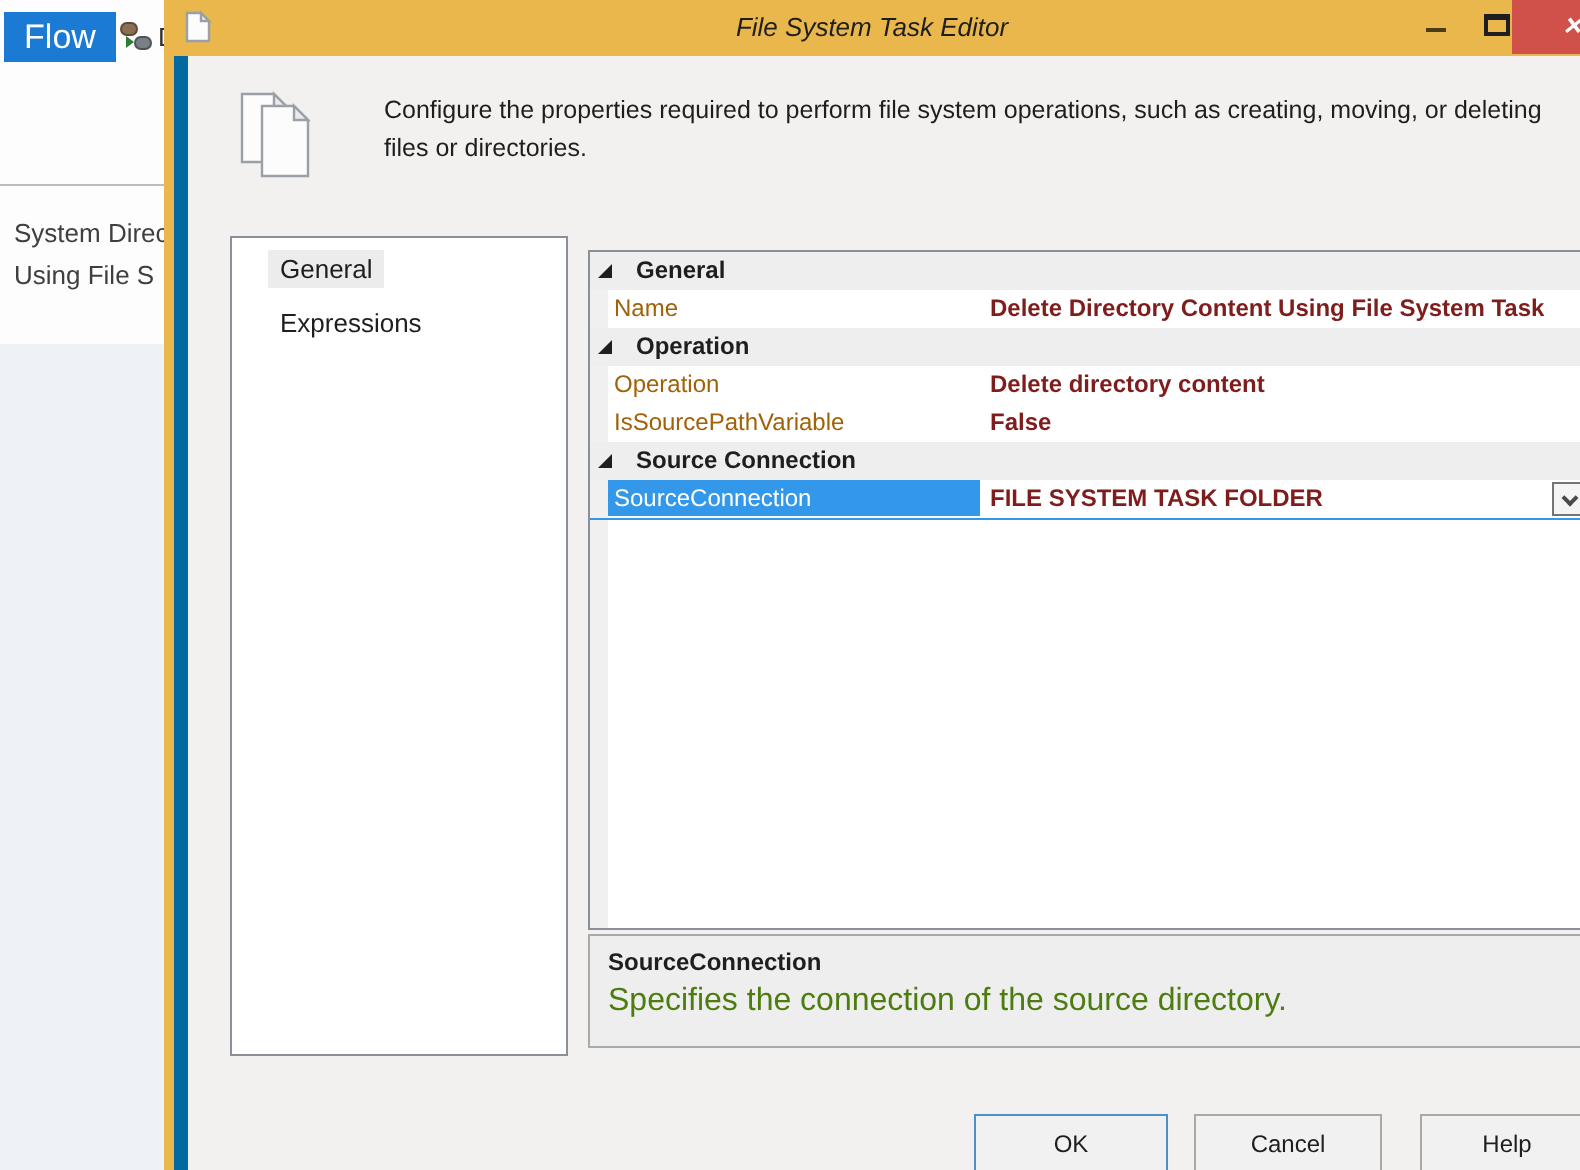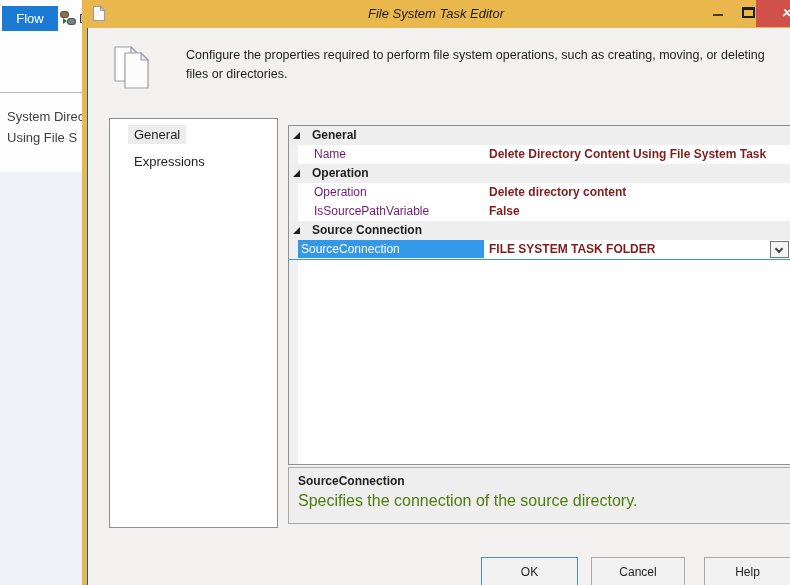--- a/index.html
+++ b/index.html
@@ -5,61 +5,61 @@
   * { margin:0; padding:0; box-sizing:border-box; }
   html,body { width:790px; height:585px; }
   body { font-family:"Liberation Sans", sans-serif; background:#fff; overflow:hidden; }
   #stage { position:relative; width:790px; height:585px; overflow:hidden; background:#fff; }
 
   
   .designer-card { position:absolute; left:0; top:0; width:83px; height:172px; background:#fdfdfd; }
   .designer-line { position:absolute; left:0; top:92px; width:83px; height:1px; background:#b9bec4; }
   .designer-lower { position:absolute; left:0; top:172px; width:83px; height:413px; background:#eef1f5; }
   .task-label { position:absolute; left:7px; top:106px; width:80px; font-size:13px; color:#3f3f3f; line-height:21px; white-space:nowrap; overflow:hidden; }
-  .tab-flow { position:absolute; left:2px; top:6px; width:56px; height:25px; background:var(--tab-active); color:#fff; font-size:13px; text-align:center; line-height:25px; }
+  .tab-flow { position:absolute; left:2px; top:6px; width:56px; height:25px; background:var(--tab-active); color:#fff; font-size:17px; text-align:center; line-height:25px; }
   .df-icon { position:absolute; left:60px; top:10px; width:17px; height:17px; }
   .cyl { position:absolute; width:9px; height:7px; background:#8a6f52; border-radius:45%/60%; border:1px solid #5f4a33; }
   .cyl.c1 { left:0; top:1px; } .cyl.c2 { left:7px; top:8px; background:#7a7f85; border-color:#4e5359; }
   .df-arrow { position:absolute; left:3px; top:8px; width:0; height:0; border-left:4px solid #2e7d32; border-top:3px solid transparent; border-bottom:3px solid transparent; }
   .tab-data-partial { position:absolute; left:79px; top:11px; font-size:13px; color:#333; }
 
   
   .dialog { position:absolute; left:82px; top:0; width:708px; height:585px; background:var(--titlebar); }
   .titlebar { position:absolute; left:0; top:0; width:708px; height:28px; background:var(--titlebar);font-style:italic; }
   .title-doc-icon { position:absolute; left:10px; top:5px; }
   .title-text { position:absolute; left:0; top:0; width:708px; height:28px; text-align:center; font-size:13px; color:#1e1e1e; line-height:27px; }
   .wbtn { position:absolute; top:0; height:27px; }
   .btn-min { left:622px; width:28px; } 
   .btn-min .glyph { position:absolute; left:9px; top:14px; width:10px; height:2px; background:#4a3c14; }
   .btn-max { left:652px; width:28px; }
   .btn-max .glyph { position:absolute; left:8px; top:7px; width:13px; height:11px; border:2px solid #1e1e1e; border-top-width:3px; background:transparent; }
   .btn-close { left:674px; width:34px; background:var(--close-btn); }
   .btn-close .glyph { position:absolute; left:25px; top:6px; color:#fff; font-size:12px; font-weight:bold; }
 
-  .dialog-body { position:absolute; left:5px; top:28px; width:703px; height:557px; background:#f2f1f0; overflow:hidden; border-left:1px solid #0369a1;padding-left:39px; }
+  .dialog-body { position:absolute; left:5px; top:28px; width:703px; height:557px; background:#f2f1f0; overflow:hidden; border-left:7px solid #0369a1;padding-left:39px; }
 
   
   .hdr-icon { position:absolute; left:24px; top:16px; }
   .hdr-desc { position:absolute; left:98px; top:18px; width:582px; font-size:12.5px; color:#1e1e1e; line-height:19px; }
 
   
   .nav-panel { position:absolute; left:21px; top:90px; width:169px; height:410px; background:#fff; border:1px solid #8a8f98; }
   .nav-item { margin:6px 0 0 18px; padding:2px 6px; font-size:13px; color:#1e1e1e; display:inline-block; clear:both; float:left; }
   .nav-item.selected { background:#ececec; }
   .nav-item + .nav-item { margin-top:8px; }
 
   
   .prop-grid { position:absolute; left:200px; top:97px; width:503px; height:340px; background:#fff; border:1px solid #8a8f98; border-right:none; overflow:hidden; }
   .indent-strip { position:absolute; left:0; top:0; width:9px; height:100%; background:#f0f0f0; }
   .grid-rows { position:absolute; left:0; top:0; width:100%; }
   .grow { position:relative; width:100%; height:19px; font-size:12px; line-height:18px; }
   .grow.category { background:#eeeeee; font-weight:bold; color:#1e1e1e; }
   .grow.category .tri { position:absolute; left:4px; top:6px; width:0; height:0; border-left:7px solid transparent; border-bottom:7px solid #1e1e1e; }
   .grow.category .clabel { position:absolute; left:23px; top:0; }
-  .grow .plabel { position:absolute; left:25px; top:0; width:180px; color:#701a75; white-space:nowrap; overflow:hidden; }
+  .grow .plabel { position:absolute; left:12px; top:0; width:180px; color:#a16207; white-space:nowrap; overflow:hidden; }
   .grow .pvalue { position:absolute; left:200px; top:0; right:4px; font-weight:bold; color:#7f1d1d; white-space:nowrap; overflow:hidden; }
   .grow.selected { border-bottom:1px solid var(--sel); height:20px; }
   .grow.selected .plabel { left:9px; width:186px; padding-left:3px; background:var(--sel); color:#fff; }
   .dd-btn { position:absolute; left:481px; top:1px; width:19px; height:17px; background:#f4f4f4; border:1px solid #747474; }
   .dd-chev { position:absolute; left:5px; top:4px; width:6px; height:6px; border-right:2px solid #4a4a4a; border-bottom:2px solid #4a4a4a; transform:rotate(45deg); }
 
   
   .watermark { position:absolute; left:113px; top:253px; font-size:15px; font-weight:bold; color:var(--wm); letter-spacing:0.2px; z-index:30; }
 
   

